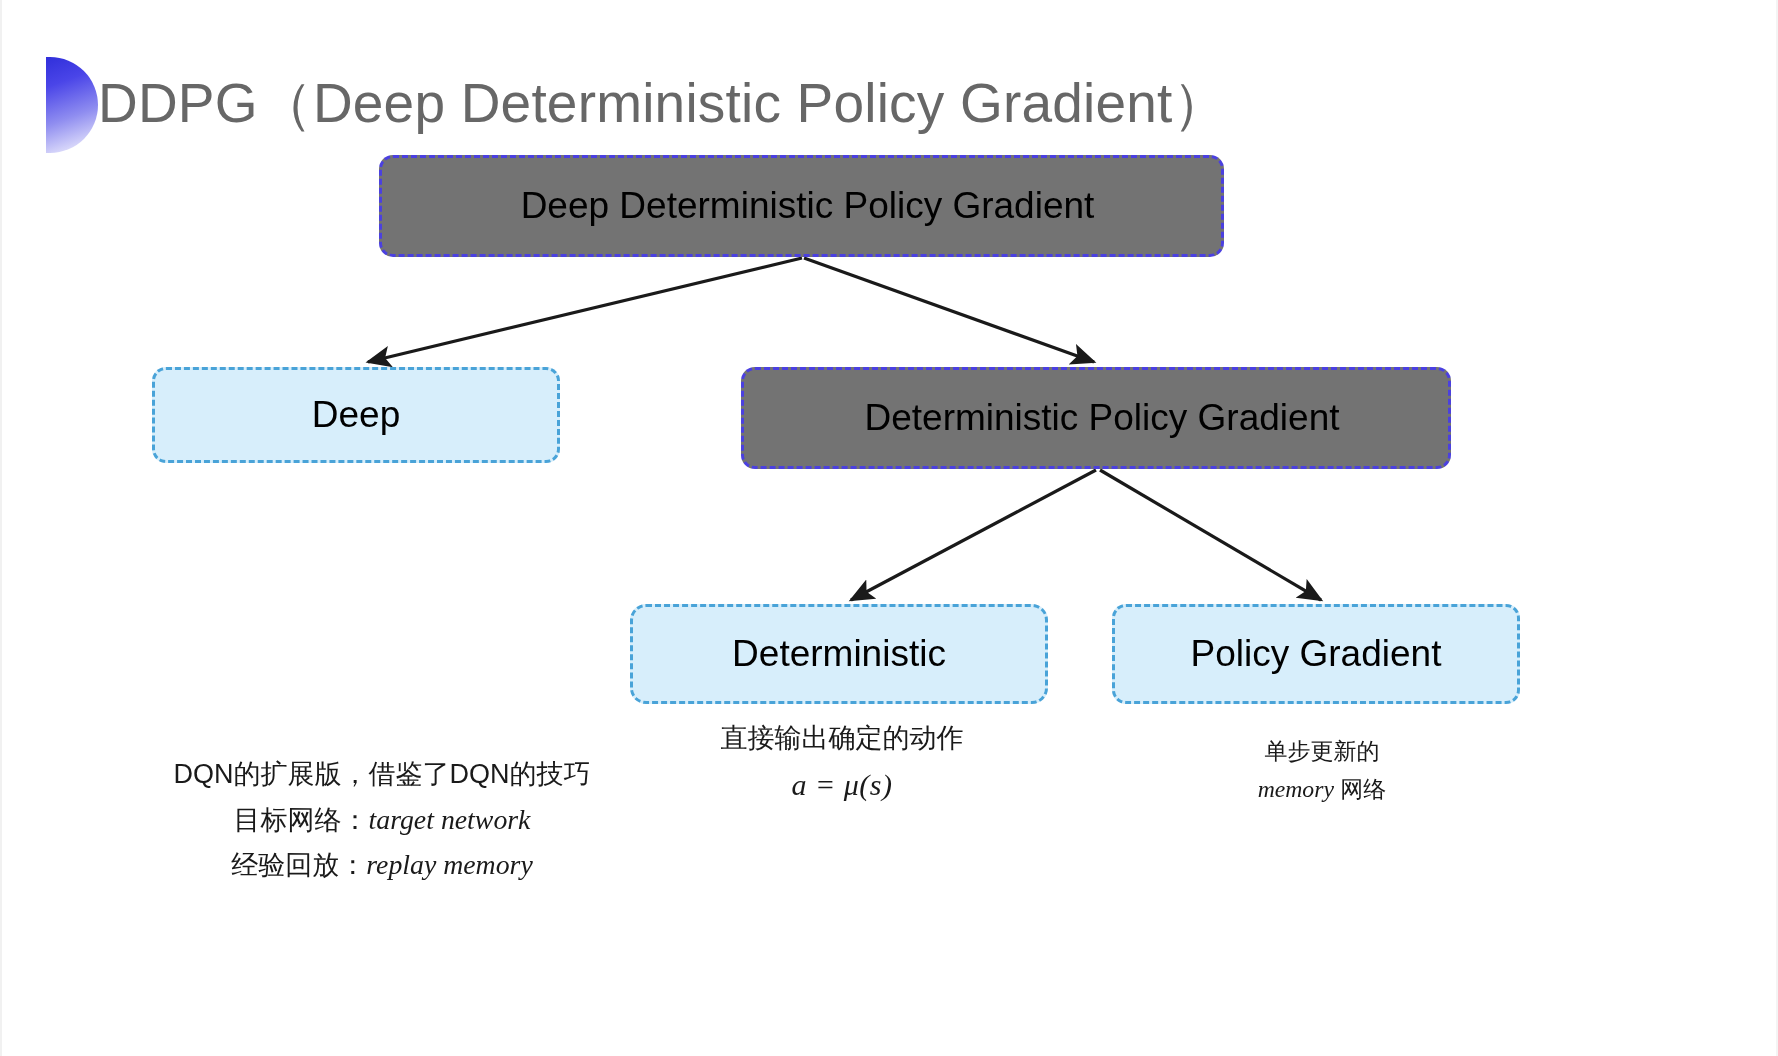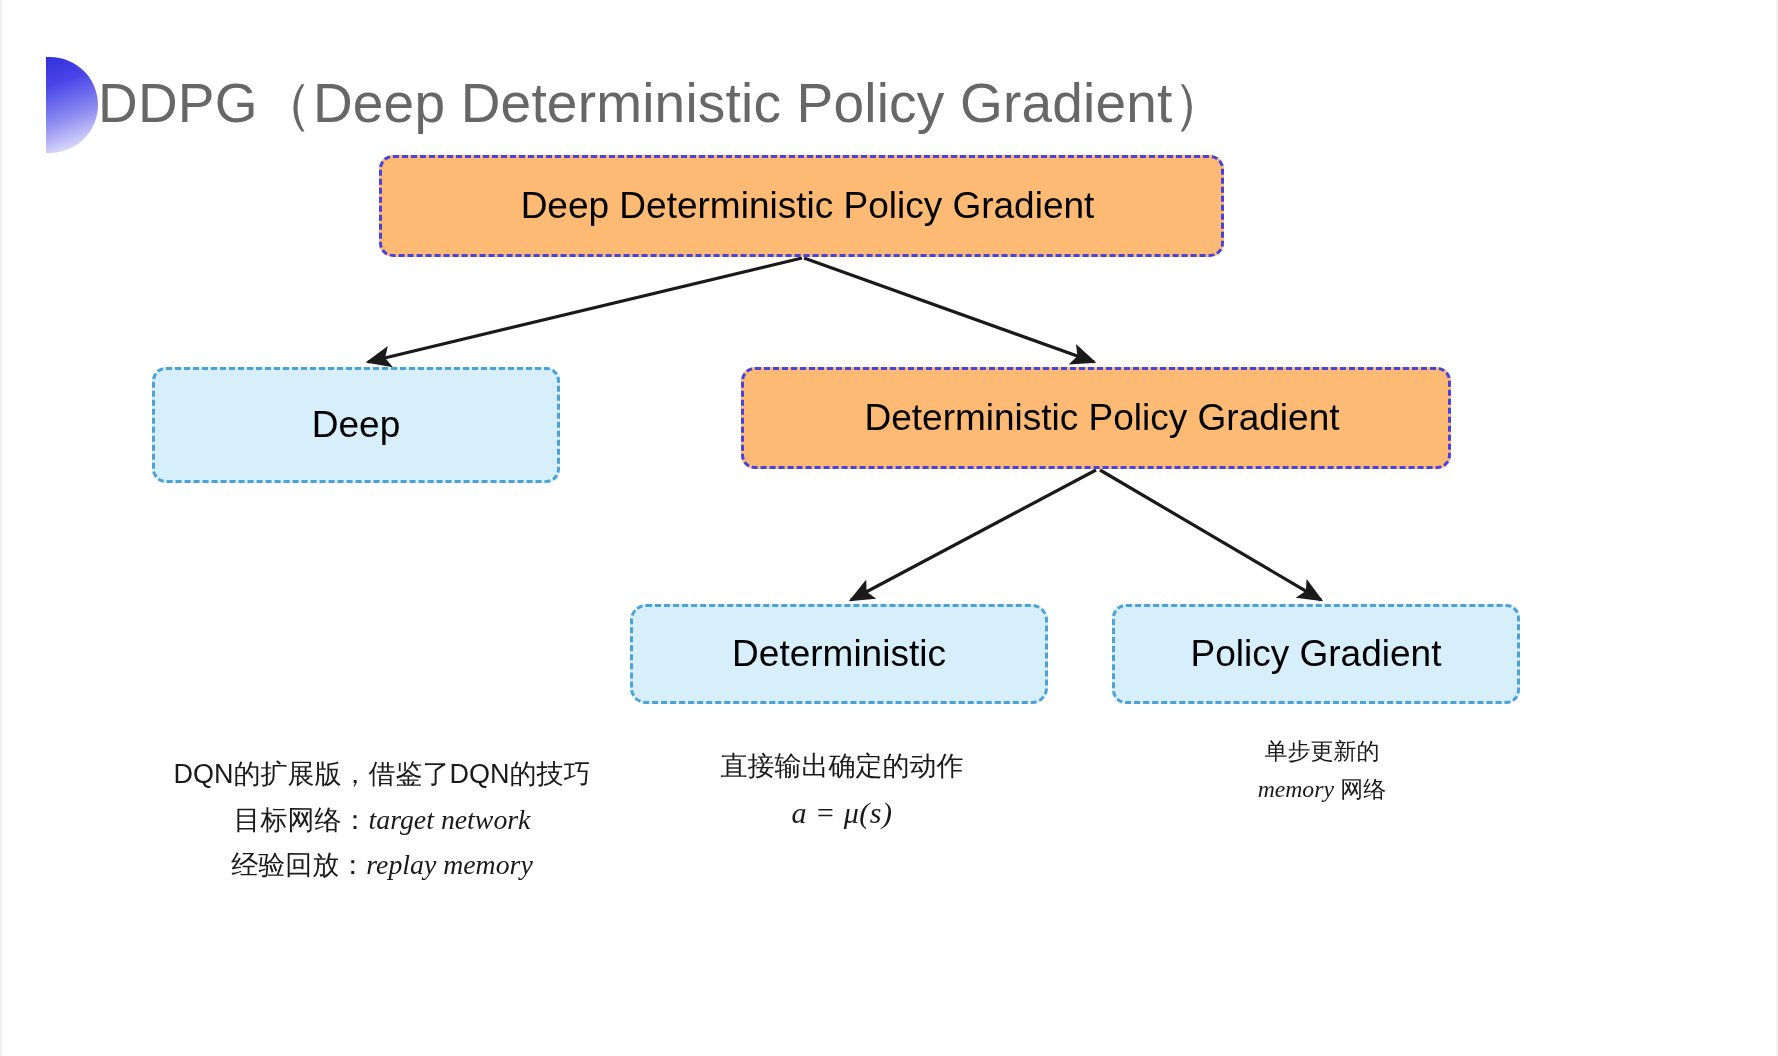--- a/index.html
+++ b/index.html
@@ -57,31 +57,31 @@
     box-sizing: border-box;
     display: flex;
     align-items: center;
     justify-content: center;
     border-radius: 14px;
     text-align: center;
     color: #000000;
     font-weight: 500;
   }
   .node.purple {
-    background: #fdba74;
+    background: #737373;
     border: 3px dashed #4b40e0;
     padding-left: 12px;
   }
   .node.blue {
     background: #d7eefb;
     border: 3px dashed #49a3d8;
   }
 
   #node-root   { left: 377px;  top: 155px; width: 845px;  height: 102px; font-size: 37px; }
-  #node-deep   { left: 150px;  top: 367px; width: 408px;  height: 116px; font-size: 37px; }
+  #node-deep   { left: 150px;  top: 367px; width: 408px;  height: 96px; font-size: 37px; }
   #node-dpg    { left: 739px;  top: 367px; width: 710px;  height: 102px; font-size: 37px; }
   #node-det    { left: 628px;  top: 604px; width: 418px;  height: 100px; font-size: 37px; border-radius: 16px; }
   #node-pg     { left: 1110px; top: 604px; width: 408px;  height: 100px; font-size: 37px; }
 
   
   #arrow-layer {
     position: absolute;
     left: 0;
     top: 0;
     width: 1778px;
@@ -98,21 +98,21 @@
   }
   #caption-deep {
     left: 60px;
     top: 753px;
     width: 640px;
     font-size: 27px;
   }
   #caption-deep .cap-line { white-space: nowrap; }
   #caption-det {
     left: 640px;
-    top: 745px;
+    top: 717px;
     width: 400px;
     font-size: 27px;
   }
   #caption-pg {
     left: 1130px;
     top: 733px;
     width: 380px;
     font-size: 23px;
   }
   .mathit {

